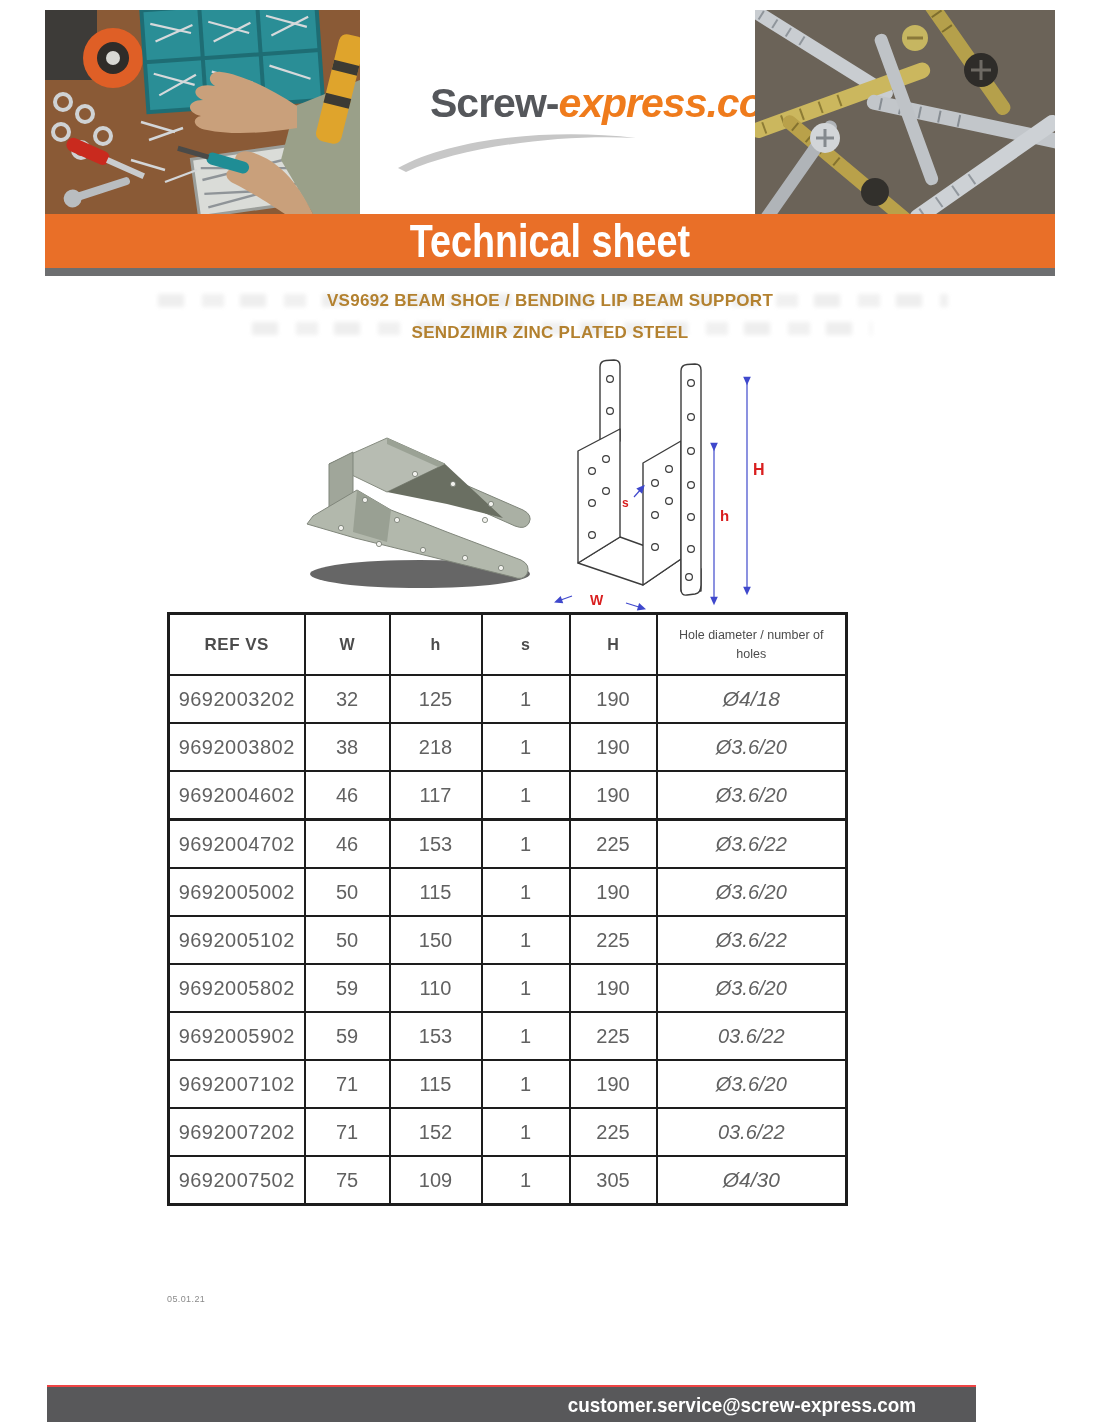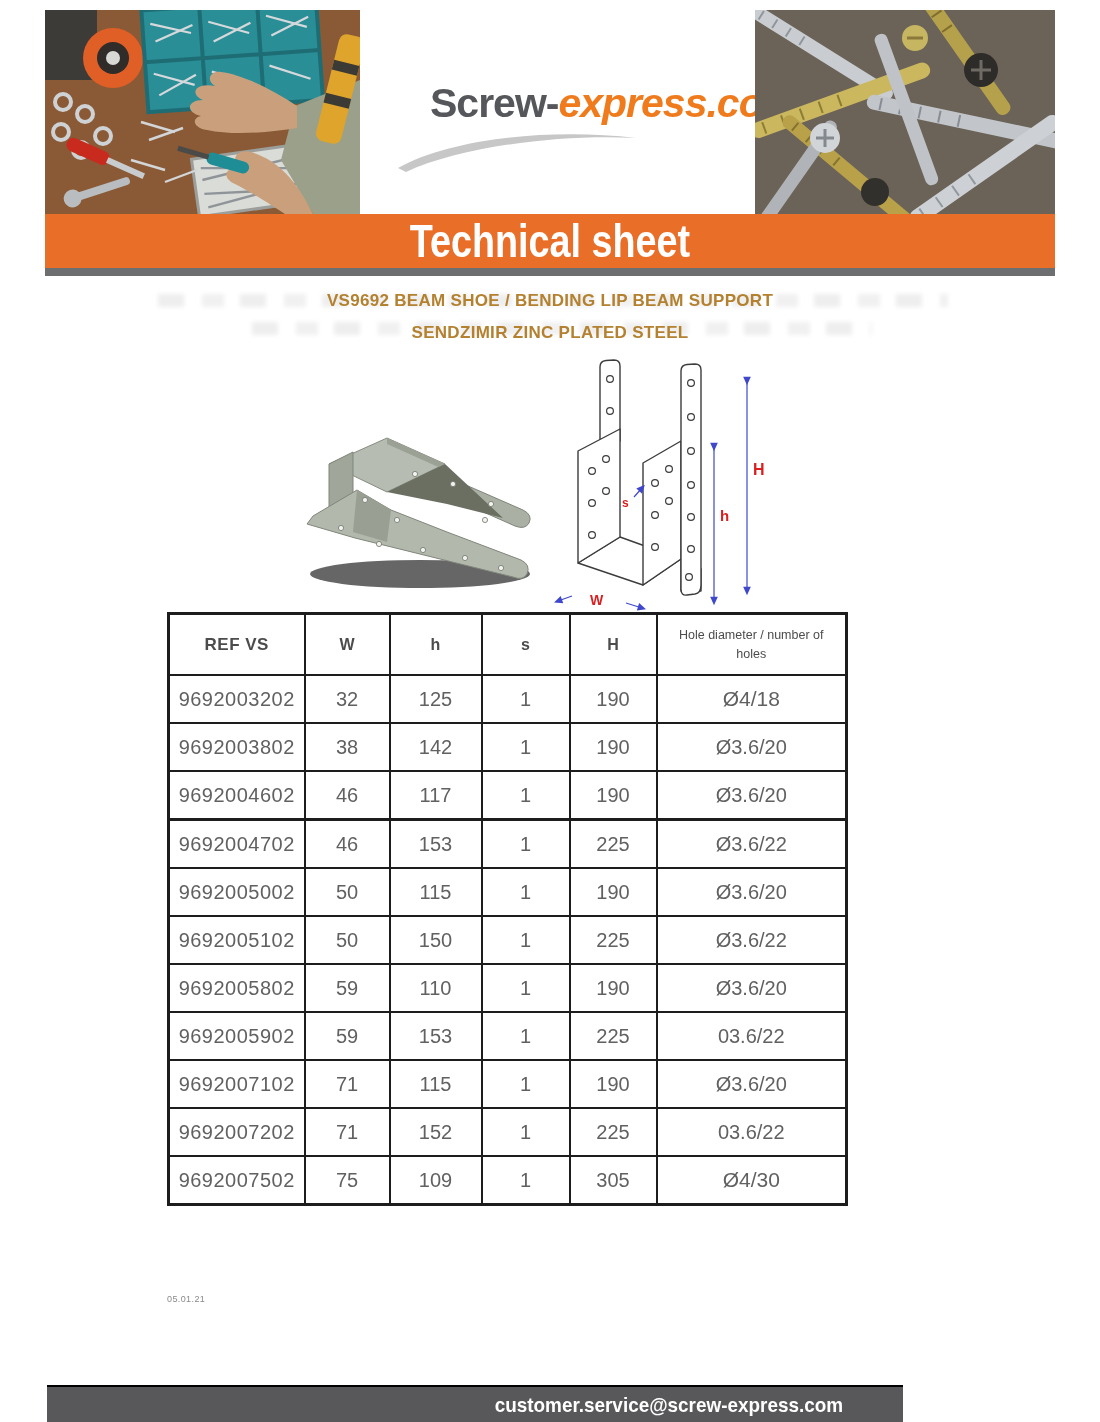--- a/index.html
+++ b/index.html
@@ -47,28 +47,28 @@
              table-layout:fixed;width:678px;background:#fff;padding-left:29px;}
   table.spec,table.spec th,table.spec td{border:2px solid #1d1d1d;}
   table.spec{border-width:3px;}
   table.spec th{height:57px;vertical-align:middle;text-align:center;color:#4c4c4c;background:#fff;}
   table.spec td{height:44px;vertical-align:middle;text-align:center;
                 color:var(--table_text);font-size:20px;}
   .th-ref{font-size:17px;font-weight:bold;letter-spacing:0.5px;}
   .th-dim{font-size:16px;font-weight:600;}
   .th-holes{font-weight:400;font-size:12.5px;line-height:1.45;padding:0 14px;}
   td.ref-cell{font-size:19px;letter-spacing:0.5px;}
-  td.holes-cell{font-size:14px;}
+  td.holes-cell{font-size:14px;font-style:italic;}
   td.holes-cell.big{font-size:21px;}
   tr.thick-bottom td{border-bottom-width:3.5px;margin-top:48px;}
   .table-date{position:absolute;left:167px;top:1294px;font-size:9px;color:#8a8a8a;letter-spacing:0.4px;}
 
   
-  .footer-bar{position:absolute;left:47px;top:1385px;width:856px;height:37px;
-              background:var(--footer_gray);border-top:2px solid #000000;
+  .footer-bar{position:absolute;left:47px;top:1385px;width:929px;height:37px;
+              background:var(--footer_gray);border-top:2px solid #ef4444;
               display:flex;align-items:center;justify-content:flex-end;box-sizing:border-box;}
   .footer-email{color:#fff;font-weight:bold;font-size:21px;margin-right:60px;
                 transform:scaleX(0.9);transform-origin:right center;white-space:nowrap;}
 </style>
 </head>
 <body>
 
 <div class="page">
 
   <div class="photo photo-left">
@@ -365,21 +365,21 @@
           <td class="ref-cell">9692003202</td>
           <td>32</td>
           <td>125</td>
           <td>1</td>
           <td>190</td>
           <td class="holes-cell big">Ø4/18</td>
         </tr>
         <tr>
           <td class="ref-cell">9692003802</td>
           <td>38</td>
-          <td>142</td>
+          <td>218</td>
           <td>1</td>
           <td>190</td>
           <td class="holes-cell">Ø3.6/20</td>
         </tr>
         <tr class="thick-bottom">
           <td class="ref-cell">9692004602</td>
           <td>46</td>
           <td>117</td>
           <td>1</td>
           <td>190</td>

